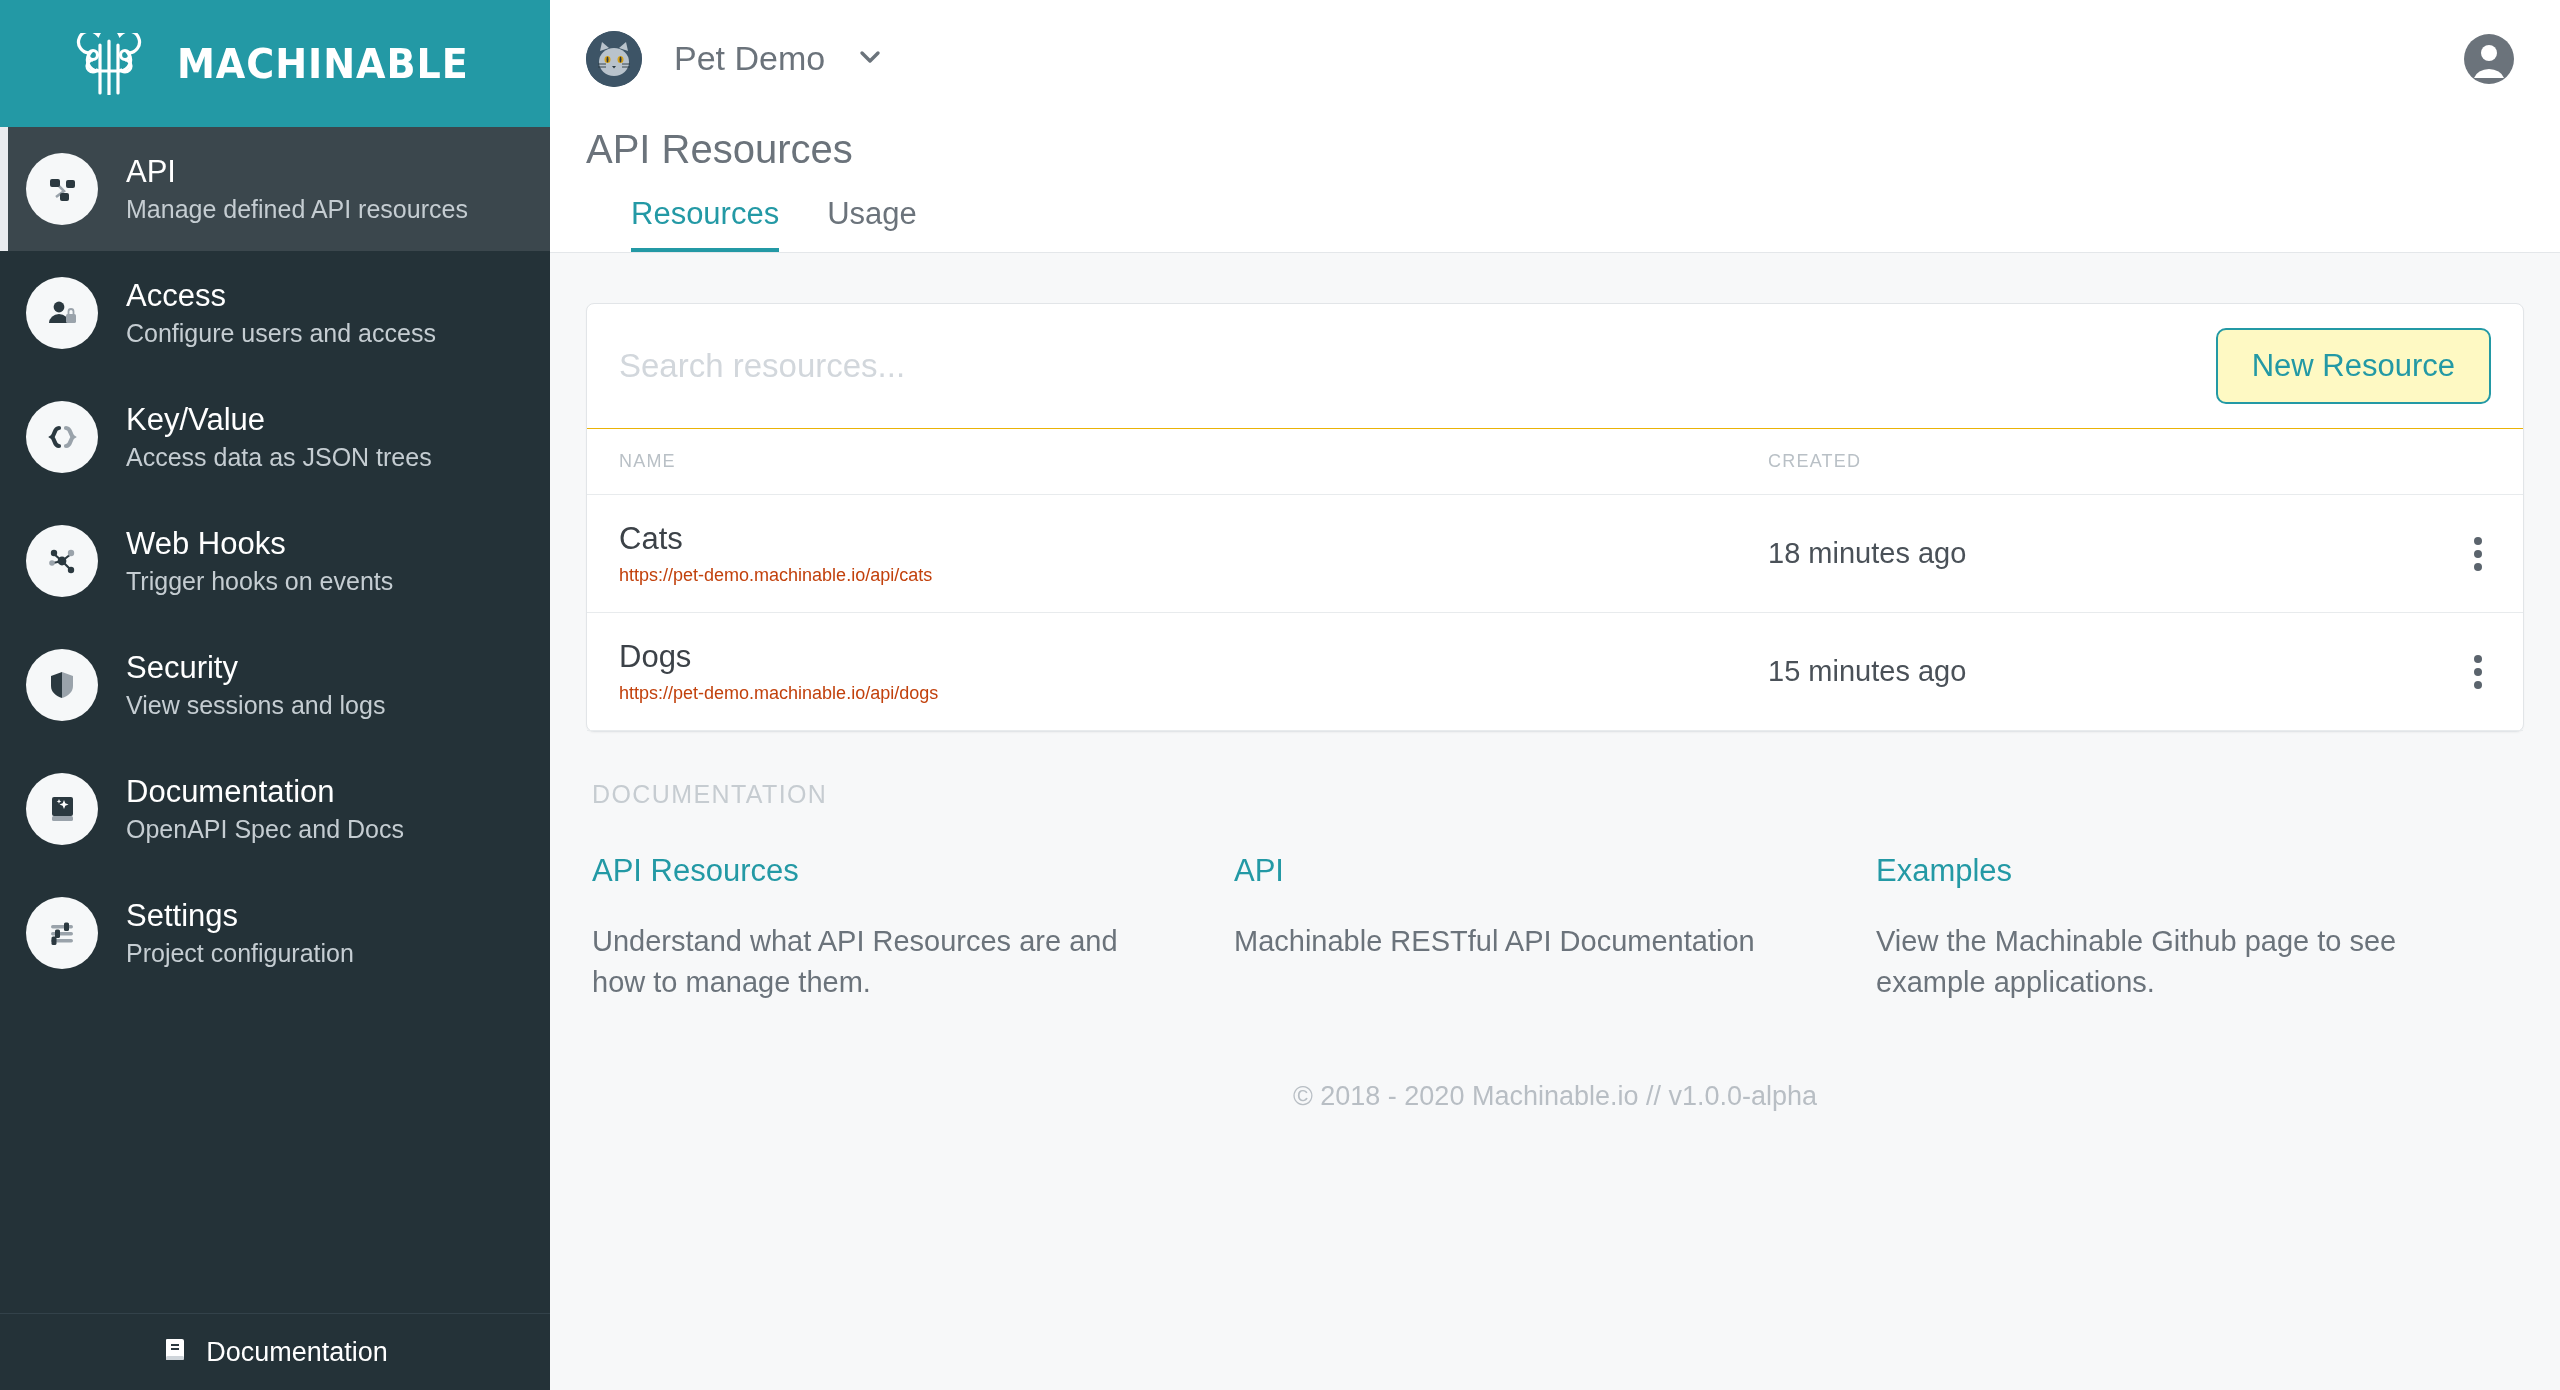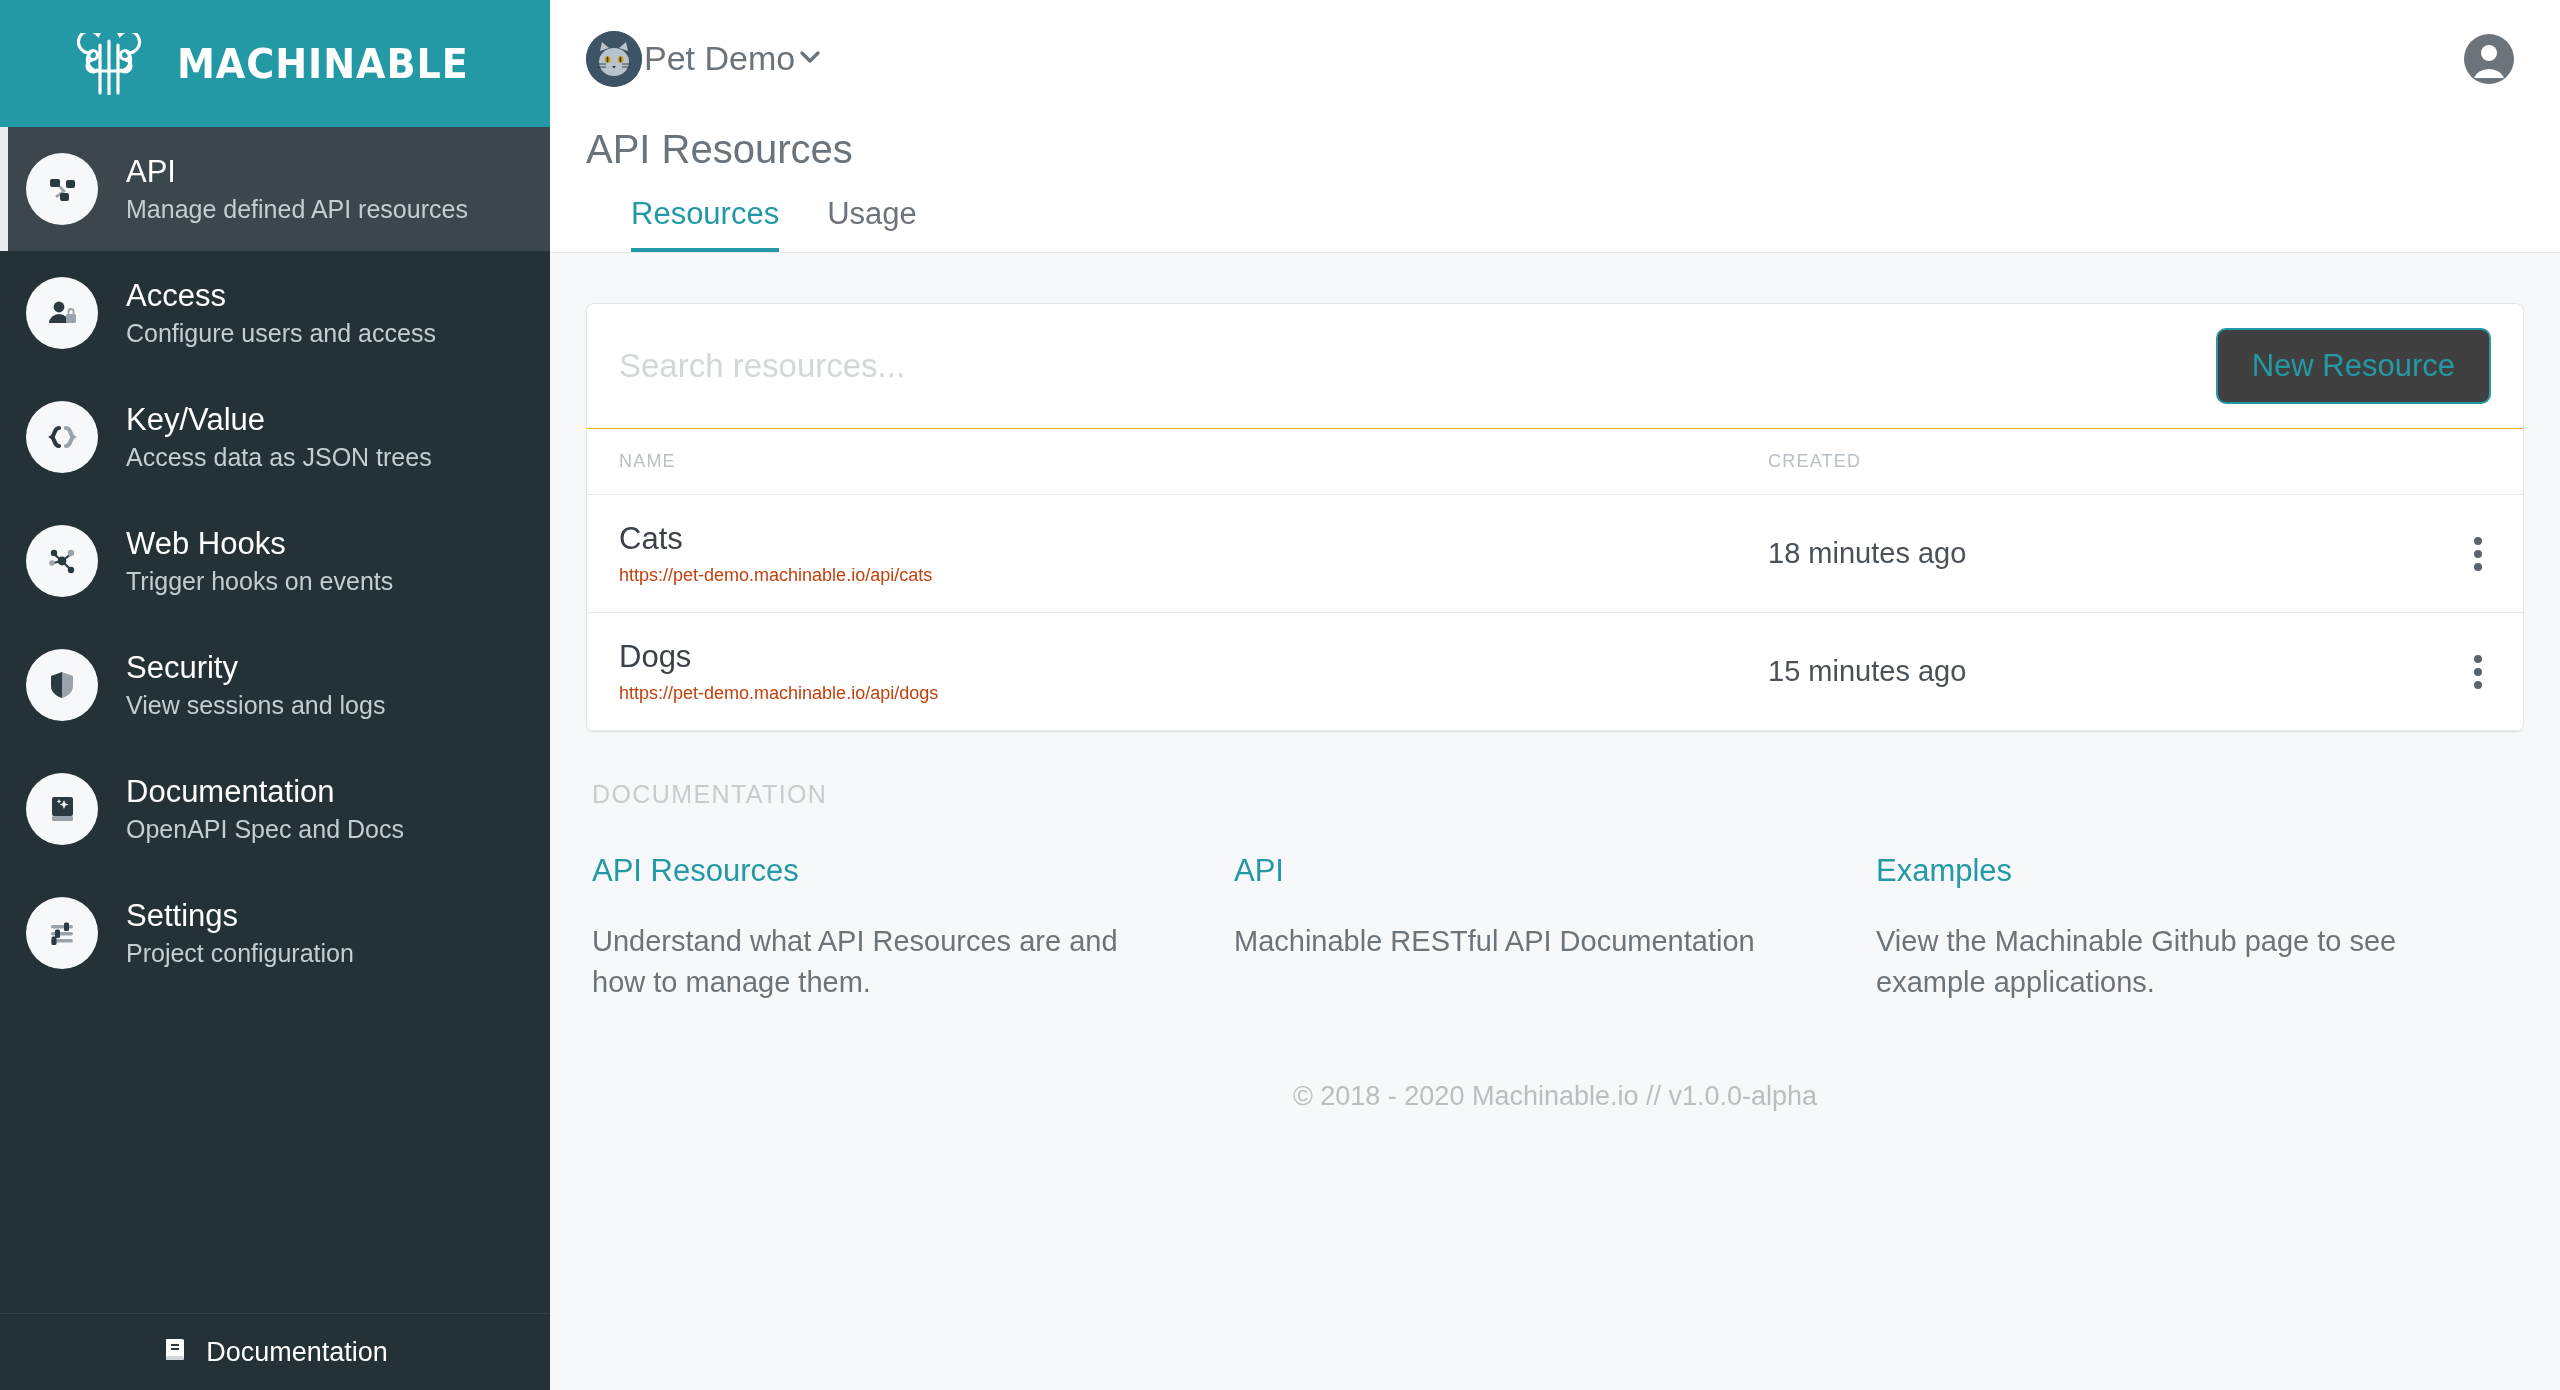--- a/index.html
+++ b/index.html
@@ -80,21 +80,21 @@
     min-width: 0;
   }
   .topbar {
     height: 117px; flex: 0 0 117px;
     background: #ffffff;
     display: flex; align-items: center;
     padding: 0 44px 0 36px;
     justify-content: space-between;
   }
   .proj {
-    display: flex; align-items: center; gap: 2px; cursor: pointer;
+    display: flex; align-items: center; gap: 32px; cursor: pointer;
   }
   .proj-avatar {
     width: 56px; height: 56px; border-radius: 50%;
     background: #3d5466;
     display: flex; align-items: center; justify-content: center;
     overflow: hidden;
   }
   .proj-name { font-size: 34px; color: #6b737b; font-weight: 400; }
   .chev { display: block; }
   .user-avatar { width: 54px; height: 54px; cursor: pointer; }
@@ -130,21 +130,21 @@
   }
   .search-input {
     flex: 1 1 auto;
     border: none; outline: none; background: transparent;
     font-size: 33px; color: #4a5158;
     font-family: "Liberation Sans", sans-serif;
     padding: 14px 0;
   }
   .search-input::placeholder { color: #d2d7dc; }
   .btn-new {
-    border: 2px solid #2399a5; background: #404040;
+    border: 2px solid #2399a5; background: #fef9c3;
     color: #2399a5; font-size: 31px;
     padding: 18px 34px; border-radius: 10px;
     cursor: pointer;
     font-family: "Liberation Sans", sans-serif;
     white-space: nowrap;
   }
 
   table.res-table { width: 100%; border-collapse: collapse; }
   table.res-table th {
     text-align: left;

